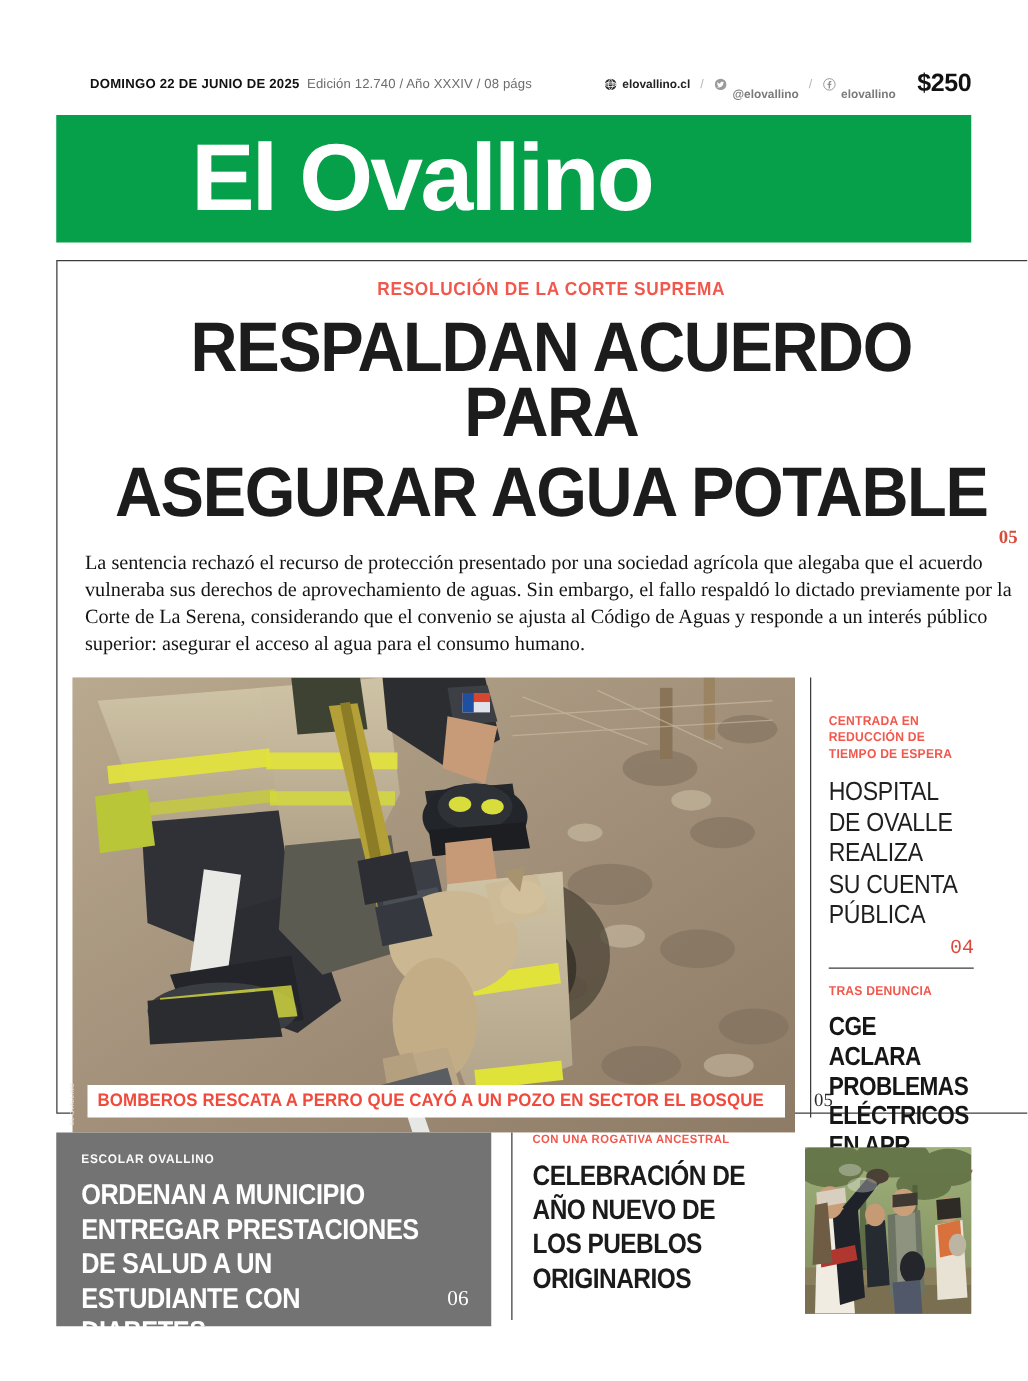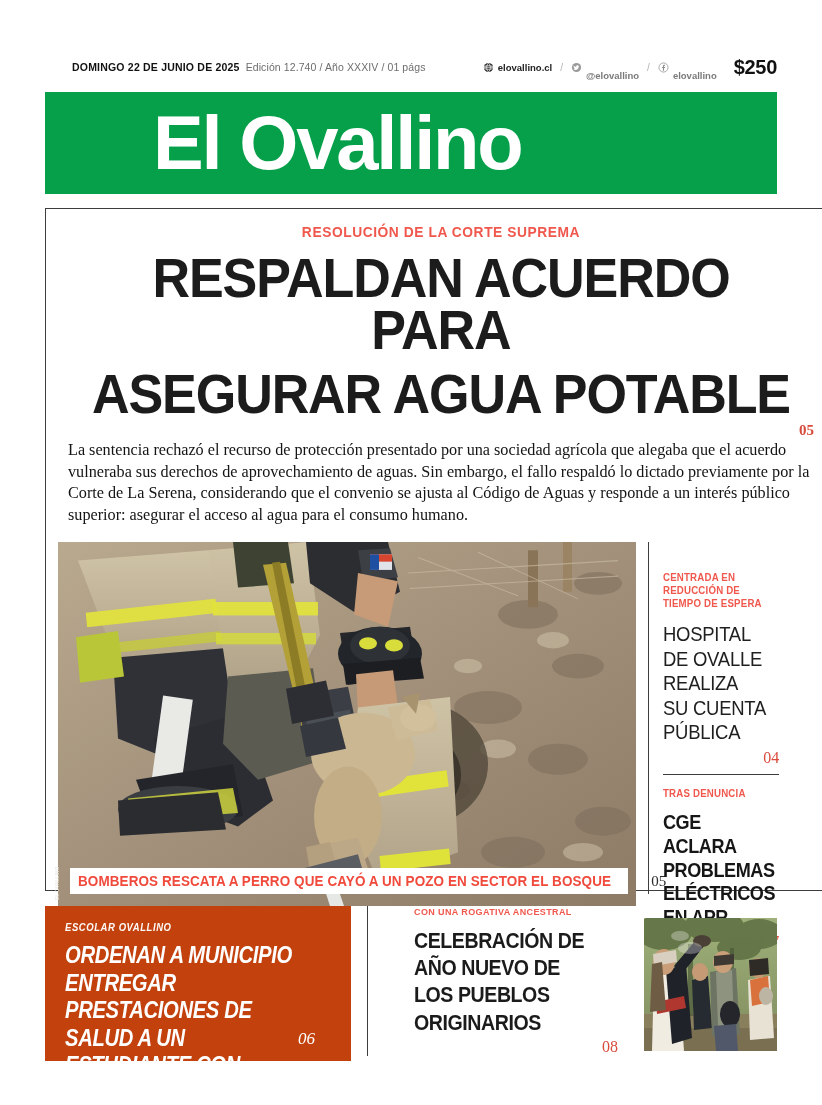--- a/index.html
+++ b/index.html
@@ -105,49 +105,49 @@
     font-size:21px; line-height:1.17; color:#1f1f1f; font-weight:normal;
     margin-top:11px; letter-spacing:-.3px;
     transform:scaleX(.88); transform-origin:left center;
   }
   .side-title-bold {
     font-size:21px; line-height:1.14; color:#161616; font-weight:bold;
     margin-top:9px; letter-spacing:-.5px;
     transform:scaleX(.86); transform-origin:left center;
   }
   .side-num {
-    text-align:right; color:#d94b3c; font-family:Liberation Serif, serif;
+    text-align:right; color:#d94b3c; font-family:Liberation Mono, monospace;
     font-size:16px; margin-top:4px;
   }
   .side-rule { border-top:1.2px solid #3d3d3d; margin-top:7px; }
   .side-block-2 { margin-top:13px; }
 
   
   .bottom { position:absolute; left:45px; top:906px; width:732px; height:155px; display:flex; }
 
   .redbox {
-    width:355px; background:#c2410c; padding:16px 18px 10px 20px; position:relative;font-style:italic;
+    width:355px; background:#737373; padding:16px 18px 10px 20px; position:relative;
   }
   .redbox .rk {
     color:#fff; font-weight:bold; font-size:10px; letter-spacing:.6px;
     transform:scaleX(.95); transform-origin:left center; opacity:.97;
   }
   .redbox .rt {
     color:#fff; font-weight:bold; font-size:23px; line-height:1.2;
     margin-top:9px; letter-spacing:-.4px;
     transform:scaleX(.88); transform-origin:left center;
   }
   .redbox .rn {
-    position:absolute; right:36px; bottom:12px; color:#fff;
+    position:absolute; right:18px; bottom:12px; color:#fff;
     font-family:"Liberation Serif", serif; font-size:17px;
   }
 
   .bdiv { width:1.2px; background:#3d3d3d; margin:0 16px; height:150px; }
 
-  .bottomright { flex:1; display:flex; gap:12px; position:relative;margin-left:30px; }
+  .bottomright { flex:1; display:flex; position:relative; }
   .br-text { width:218px; position:relative; }
   .br-text .bk {
     color:#f0584d; font-weight:bold; font-size:9.6px; letter-spacing:.4px;
     transform:scaleX(.94); transform-origin:left center;
   }
   .br-text .bt {
     font-weight:bold; font-size:22.5px; line-height:1.21; color:#1b1b1b;
     margin-top:10px; letter-spacing:-.5px;
     transform:scaleX(.87); transform-origin:left center;
   }
@@ -159,21 +159,21 @@
   .br-photo svg { display:block; width:100%; height:100%; }
 </style>
 </head>
 <body>
 
 <div class="page">
 
   <div class="topbar">
     <div class="dateline">
       <span class="d-strong">DOMINGO 22 DE JUNIO DE 2025</span>
-      <span class="d-light">Edición 12.740 / Año XXXIV / 01 págs</span>
+      <span class="d-light">Edición 12.740 / Año XXXIV / 08 págs</span>
     </div>
     <div class="topright">
       <span class="social">
         <span>
           <svg class="ico" viewBox="0 0 24 24">
               <circle cx="12" cy="12" r="10" fill="#2b2b2b"></circle>
               <ellipse cx="12" cy="12" rx="10" ry="4" fill="none" stroke="#fff" stroke-width="1.6"></ellipse>
               <rect x="2" y="10.6" width="20" height="1.5" fill="#fff"></rect>
               <path d="M12 2 a14 14 0 0 0 0 20 a14 14 0 0 0 0-20" fill="none" stroke="#fff" stroke-width="1.4"></path>
             </svg>
@@ -355,21 +355,20 @@
       <div class="rt">ORDENAN A MUNICIPIO ENTREGAR PRESTACIONES DE SALUD A UN ESTUDIANTE CON DIABETES</div>
       <div class="rn">06</div>
     </div>
 
     <div class="bdiv"></div>
 
     <div class="bottomright">
       <div class="br-text">
         <div class="bk">CON UNA ROGATIVA ANCESTRAL</div>
         <div class="bt">CELEBRACIÓN DE AÑO NUEVO DE LOS PUEBLOS ORIGINARIOS</div>
-        <div class="bn">08</div>
       </div>
       <div class="br-photo">
         <svg viewBox="0 0 133 133" preserveAspectRatio="none">
           <defs>
             <linearGradient id="sky2" x1="0" y1="0" x2="0" y2="1">
               <stop offset="0%" stop-color="#9fb07a"></stop>
                 <stop offset="100%" stop-color="#7e8c5c"></stop>
             </linearGradient>
           </defs>
           <rect width="133" height="133" fill="url(#sky2)"></rect>

